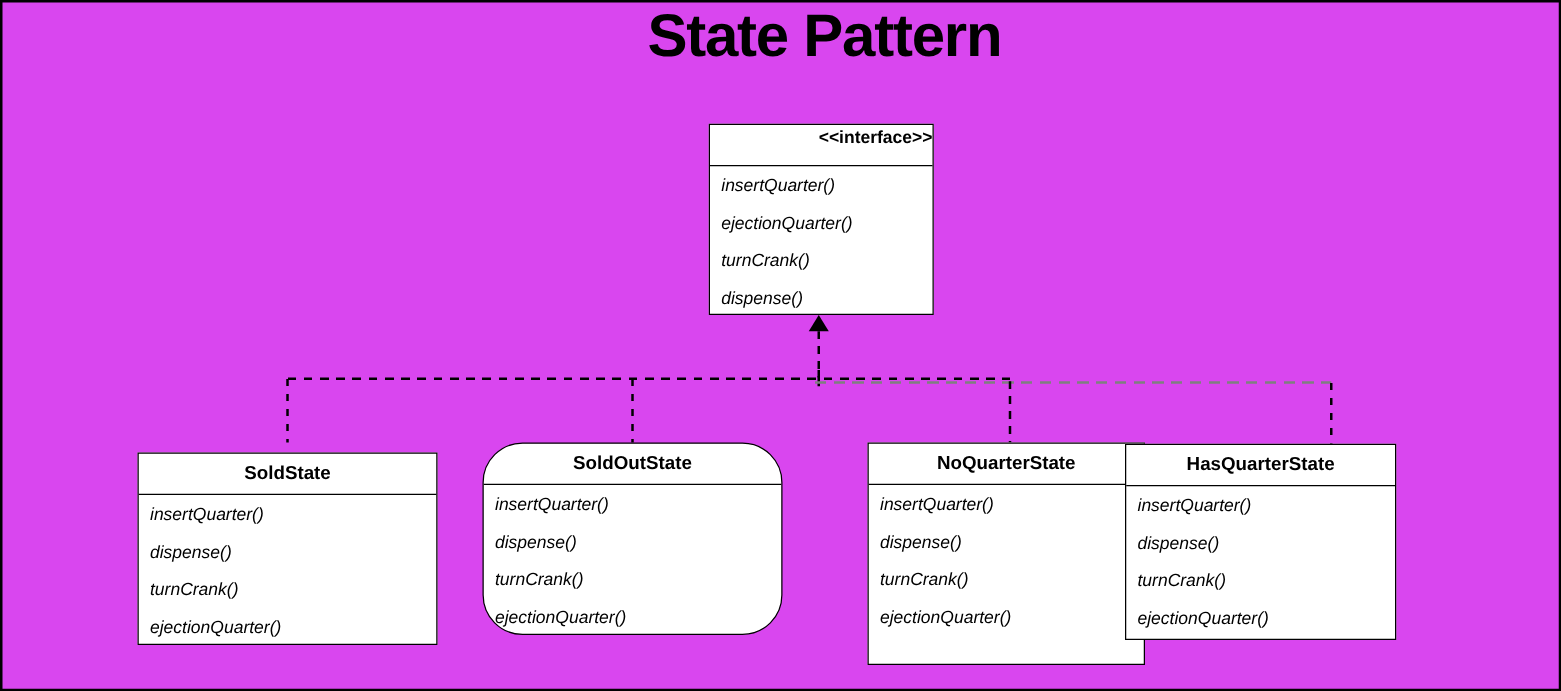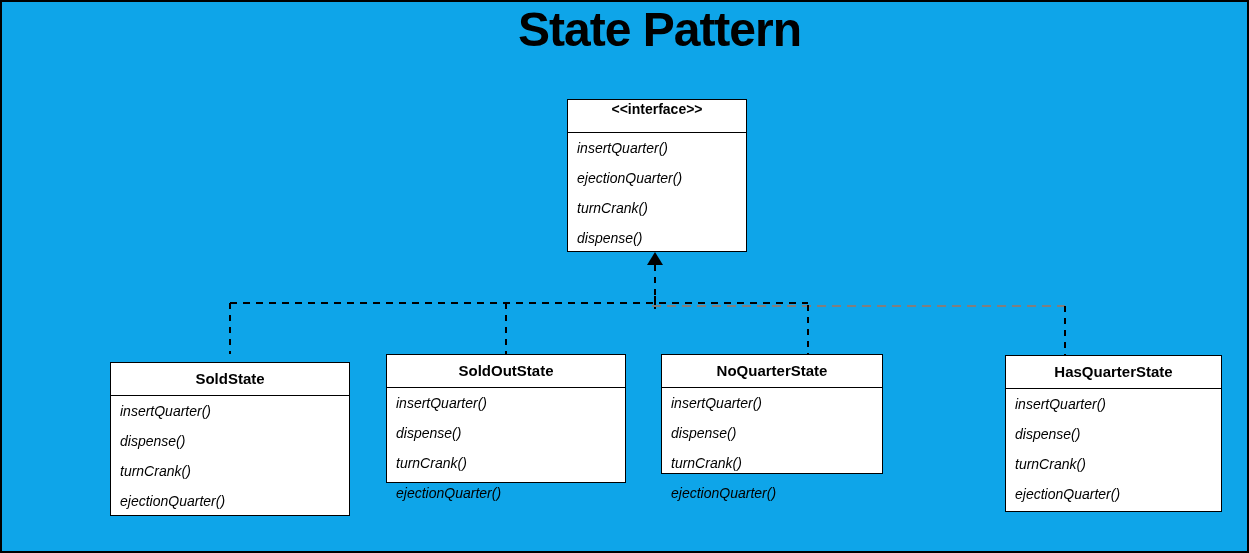--- a/index.html
+++ b/index.html
@@ -7,21 +7,21 @@
     padding: 0;
     background: #ffffff;
     font-family: "Liberation Sans", "DejaVu Sans", sans-serif;
   }
   .canvas {
     position: relative;
     width: 1249px;
     height: 553px;
     box-sizing: border-box;
     border: 2px solid #000;
-    background: #0ea5e9;
+    background: #d946ef;
     overflow: hidden;
   }
   .diagram-title {
     position: absolute;
     top: 0px;
     left: 0;
     right: 0;
     padding-left: 70px;
     text-align: center;
     font-size: 48px;
@@ -44,20 +44,21 @@
     color: #000;
   }
   .class-header {
     height: 33px;
     font-size: 15px;
     line-height: 31px;
   }
   .iface-header {
     height: 33px;
     padding-top: 1px;
+    text-align: right;
   }
   .iface-stereotype {
     font-size: 14px;
     line-height: 16px;
     font-weight: bold;
   }
   .iface-name {
     font-size: 15px;
     line-height: 16px;
     font-weight: bold;
@@ -134,41 +135,41 @@
   <div class="box" style="left:108px; top:360px; width:240px; height:154px;">
     <div class="box-header class-header">SoldState</div>
     <div class="methods">
       <div class="method">insertQuarter()</div>
       <div class="method">dispense()</div>
       <div class="method">turnCrank()</div>
       <div class="method">ejectionQuarter()</div>
     </div>
   </div>
 
-  <div class="box" style="left:384px; top:352px; width:240px; height:129px;">
+  <div class="box" style="left:384px; top:352px; width:240px; height:154px;border-radius:32px;">
     <div class="box-header class-header">SoldOutState</div>
     <div class="methods">
       <div class="method">insertQuarter()</div>
       <div class="method">dispense()</div>
       <div class="method">turnCrank()</div>
       <div class="method">ejectionQuarter()</div>
     </div>
   </div>
 
-  <div class="box" style="left:659px; top:352px; width:222px; height:120px;">
+  <div class="box" style="left:692px; top:352px; width:222px; height:178px;">
     <div class="box-header class-header">NoQuarterState</div>
     <div class="methods">
       <div class="method">insertQuarter()</div>
       <div class="method">dispense()</div>
       <div class="method">turnCrank()</div>
       <div class="method">ejectionQuarter()</div>
     </div>
   </div>
 
-  <div class="box" style="left:1003px; top:353px; width:217px; height:157px;">
+  <div class="box" style="left:898px; top:353px; width:217px; height:157px;">
     <div class="box-header class-header">HasQuarterState</div>
     <div class="methods">
       <div class="method">insertQuarter()</div>
       <div class="method">dispense()</div>
       <div class="method">turnCrank()</div>
       <div class="method">ejectionQuarter()</div>
     </div>
   </div>
 
 </div>

